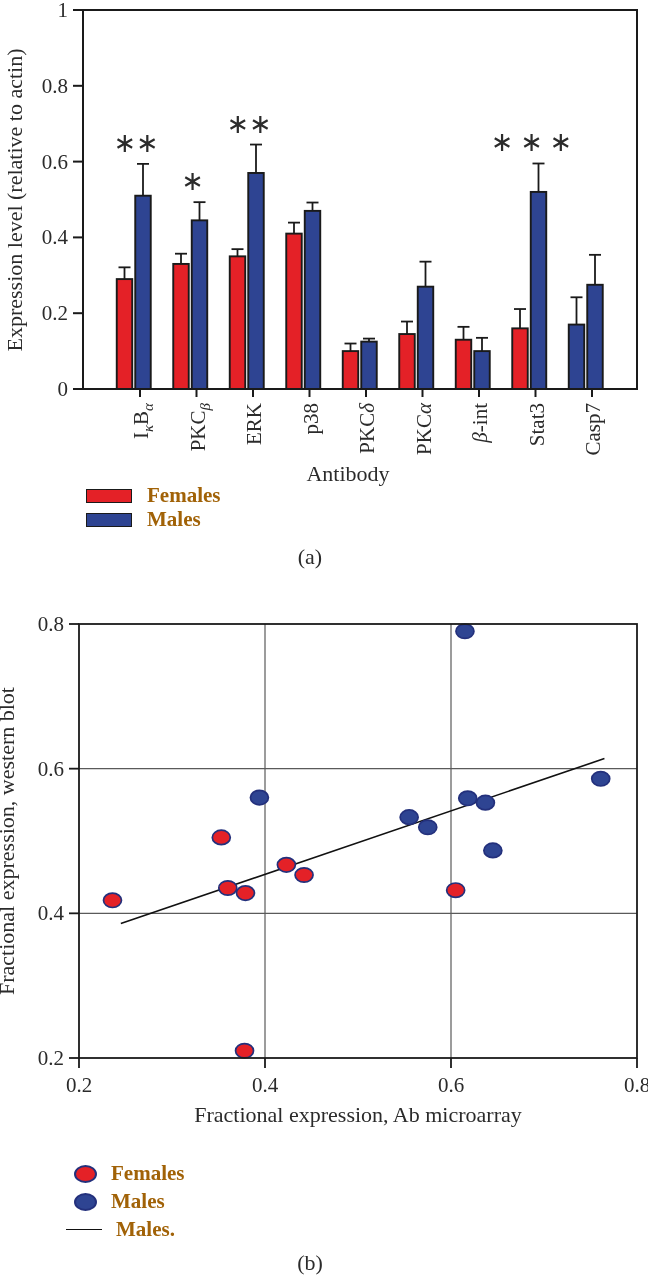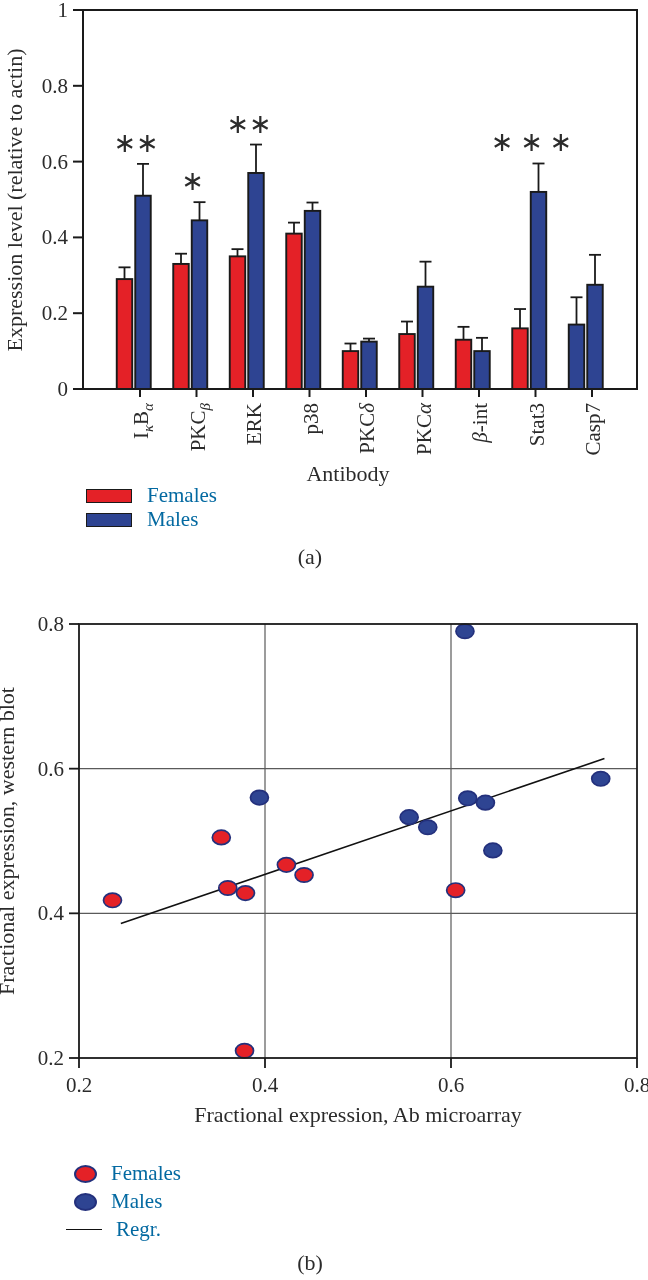--- a/index.html
+++ b/index.html
@@ -1,21 +1,21 @@
 <!DOCTYPE html>
 <html><head>
 <meta charset="utf-8">
 <style>
   html,body{margin:0;padding:0;background:#ffffff;}
   #figure{position:relative;width:648px;height:1280px;background:#ffffff;
           font-family:"Liberation Serif", serif;color:#2b2b2b;overflow:hidden;}
   svg text{font-family:"Liberation Serif", serif;fill:#2b2b2b;}
   .legend{position:absolute;display:flex;flex-direction:column;}
   .legend-row{display:flex;align-items:center;}
-  .legend-label{font-size:21px;color:#0369a1;}
+  .legend-label{font-size:21px;color:#a16207;font-weight:bold;}
   #legend-a{left:86px;top:488px;gap:9px;}
   #legend-a .legend-row{gap:15px;height:15px;}
   .swatch-rect{width:44px;height:12px;border:1.6px solid #1a1a1a;display:inline-block;}
   #legend-b{left:66px;top:1163px;gap:7px;}
   #legend-b .legend-row{gap:14px;height:21px;}
   .swatch-ellipse{width:19px;height:14px;border-radius:50%;border:2px solid #23307c;display:inline-block;margin-left:8px;}
   .swatch-line{width:36px;height:0;border-top:1.6px solid #111;display:inline-block;}
   .caption{position:absolute;width:120px;text-align:center;font-size:22px;color:#2b2b2b;}
   #caption-a{left:250px;top:544px;}
   #caption-b{left:250px;top:1250px;}
@@ -206,18 +206,18 @@
     <div class="legend-row">
       <span class="swatch-ellipse" style="background: rgb(228, 33, 39);"></span>
       <span class="legend-label">Females</span>
     </div>
     <div class="legend-row">
       <span class="swatch-ellipse" style="background: rgb(46, 68, 146);"></span>
       <span class="legend-label">Males</span>
     </div>
     <div class="legend-row">
       <span class="swatch-line"></span>
-      <span class="legend-label">Regr.</span>
+      <span class="legend-label">Males.</span>
     </div>
   </div>
 
   <div class="caption" id="caption-b">(b)</div>
 </main>
 
 </body></html>

